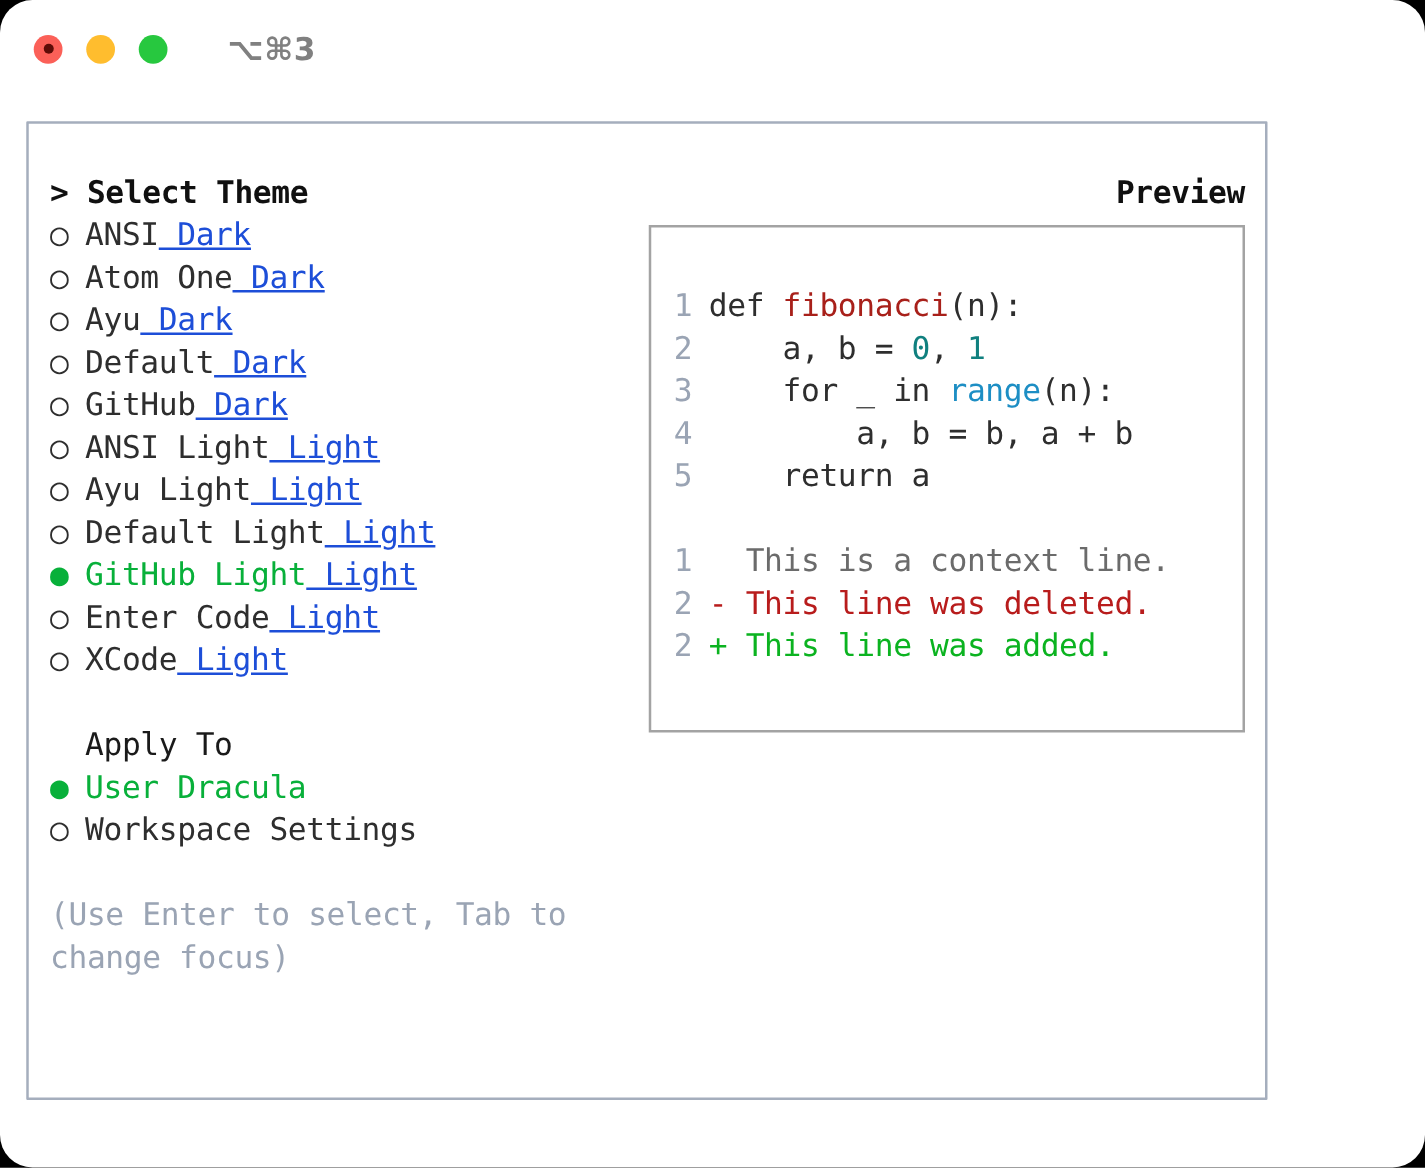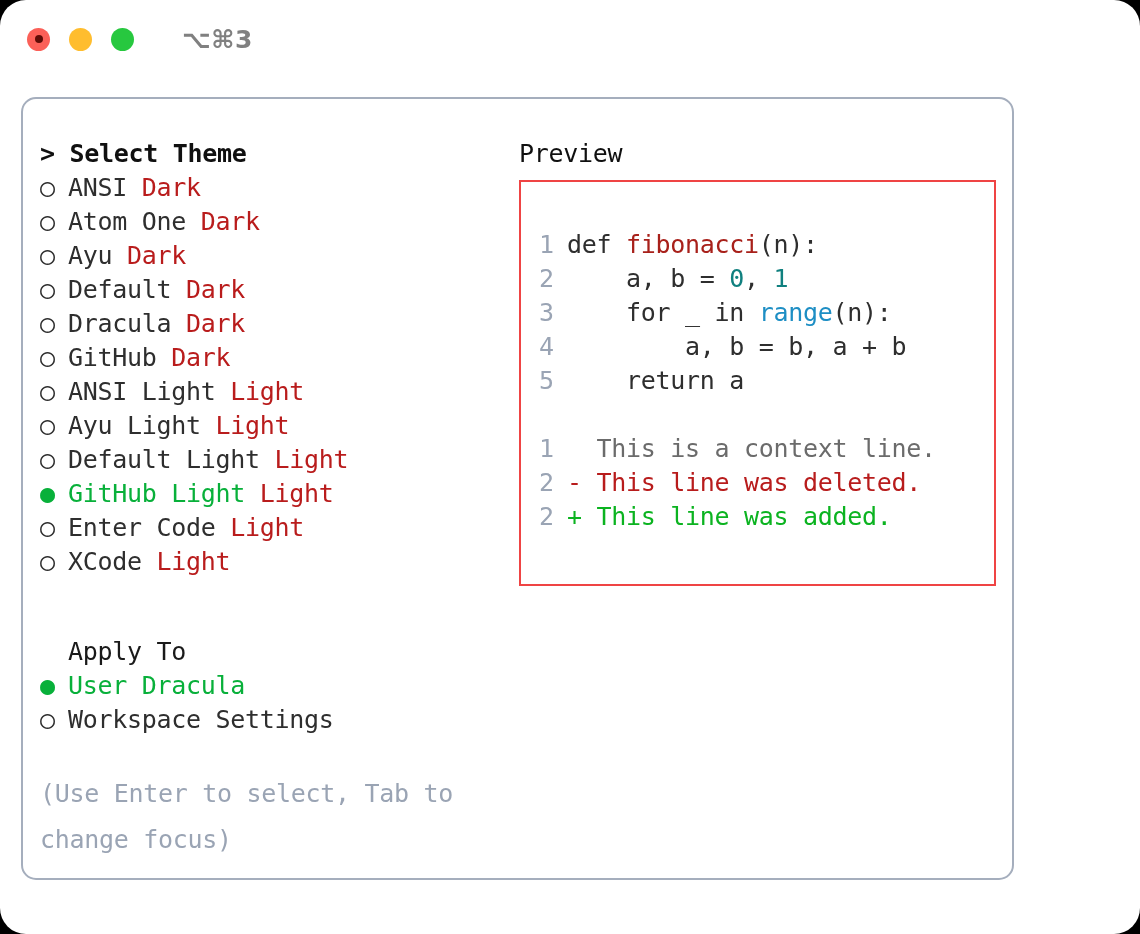--- a/index.html
+++ b/index.html
@@ -69,21 +69,21 @@
   }
 
   
   .panel {
     position: absolute;
     left: 21px;
     top: 97px;
     width: 993px;
     height: 783px;
     border: 2px solid #a5aebd;
-    border-radius: 15px;
+    border-radius: 1px;
     background: #ffffff;
   }
 
   .panel-inner {
     position: absolute;
     left: 0; top: 0;
     width: 100%; height: 100%;
     padding: 38px 18px 18px 17px;
     display: flex;
   }
@@ -107,65 +107,66 @@
     letter-spacing: -0.3px;
   }
   .sub-heading {
     font-size: 25px;
     font-weight: normal;
     color: #1a1a1a;
     line-height: 34px;
     white-space: pre;
     padding-left: 28px;
     letter-spacing: -0.3px;
-    margin-top: 22px;
   }
 
   .opt {
     font-size: 25px;
     line-height: 34px;
     color: #2e2e2e;
     white-space: pre;
     letter-spacing: -0.3px;
     display: block;
   }
   .bullet {
     display: inline-block;
     width: 28px;
   }
   .opt.selected { color: #08b03a; }
   .opt.selected .bullet { color: #08b03a; }
   .tag {
-    color: #b91c1c;
+    color: #1d4ed8;
+    text-decoration: underline;
   }
   .spacer-sm { height: 34px; }
   .spacer-md { height: 34px; }
 
   .hint {
     font-size: 25px;
-    line-height: 46px;
+    line-height: 34px;
     color: #9aa4b4;
     letter-spacing: -0.3px;
     width: 420px;
   }
 
   
   .preview-title {
     font-size: 25px;
-    font-weight: normal;
+    font-weight: bold;
     color: #101010;
     line-height: 34px;
     letter-spacing: -0.3px;
     margin-bottom: 9px;
+    text-align: right;
   }
   .code-box {
     margin-top: 0;
     width: 477px;
     height: 406px;
-    border: 2px solid #ef4444;
+    border: 2px solid #a3a3a3;
     background: #ffffff;
     padding: 46px 0 0 18px;
   }
   .code-line {
     font-size: 25px;
     line-height: 34px;
     white-space: pre;
     letter-spacing: -0.3px;
     color: #2e2e2e;
   }
@@ -201,21 +202,20 @@
     <div class="panel-inner">
 
       <div class="col-left">
         <div class="heading">&gt; Select Theme</div>
 
         <div id="theme-list">
             <div class="opt"><span class="bullet">○</span><span>ANSI</span><span class="tag"> Dark</span></div>
             <div class="opt"><span class="bullet">○</span><span>Atom One</span><span class="tag"> Dark</span></div>
             <div class="opt"><span class="bullet">○</span><span>Ayu</span><span class="tag"> Dark</span></div>
             <div class="opt"><span class="bullet">○</span><span>Default</span><span class="tag"> Dark</span></div>
-            <div class="opt"><span class="bullet">○</span><span>Dracula</span><span class="tag"> Dark</span></div>
             <div class="opt"><span class="bullet">○</span><span>GitHub</span><span class="tag"> Dark</span></div>
             <div class="opt"><span class="bullet">○</span><span>ANSI Light</span><span class="tag"> Light</span></div>
             <div class="opt"><span class="bullet">○</span><span>Ayu Light</span><span class="tag"> Light</span></div>
             <div class="opt"><span class="bullet">○</span><span>Default Light</span><span class="tag"> Light</span></div>
             <div class="opt selected"><span class="bullet">●</span><span>GitHub Light</span><span class="tag"> Light</span></div>
             <div class="opt"><span class="bullet">○</span><span>Enter Code</span><span class="tag"> Light</span></div>
             <div class="opt"><span class="bullet">○</span><span>XCode</span><span class="tag"> Light</span></div>
           </div>
 
         <div class="spacer-sm"></div>

